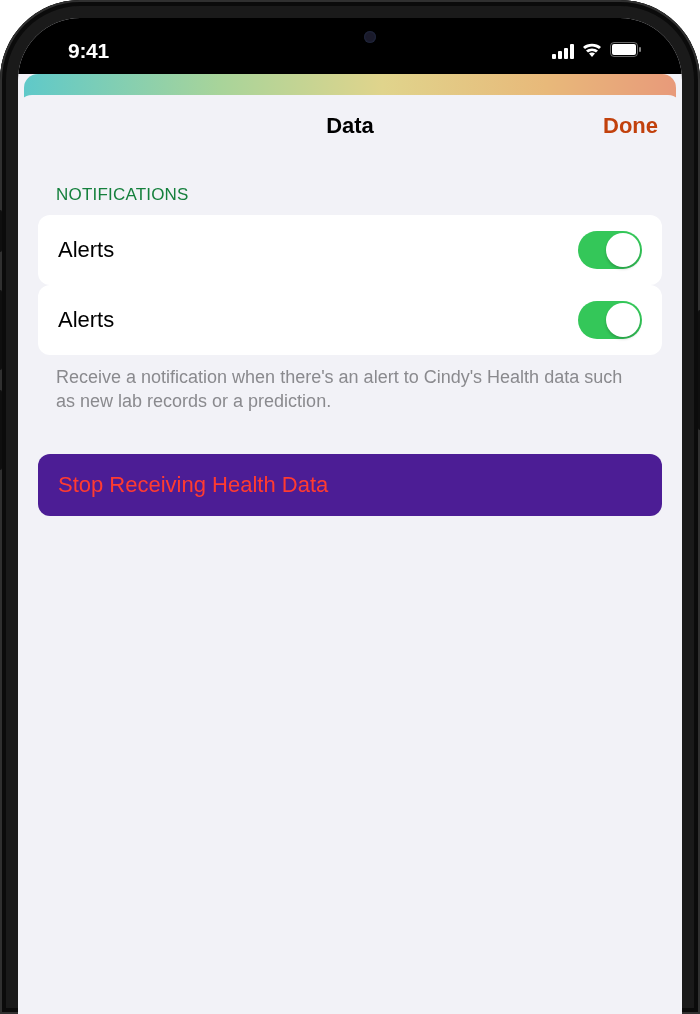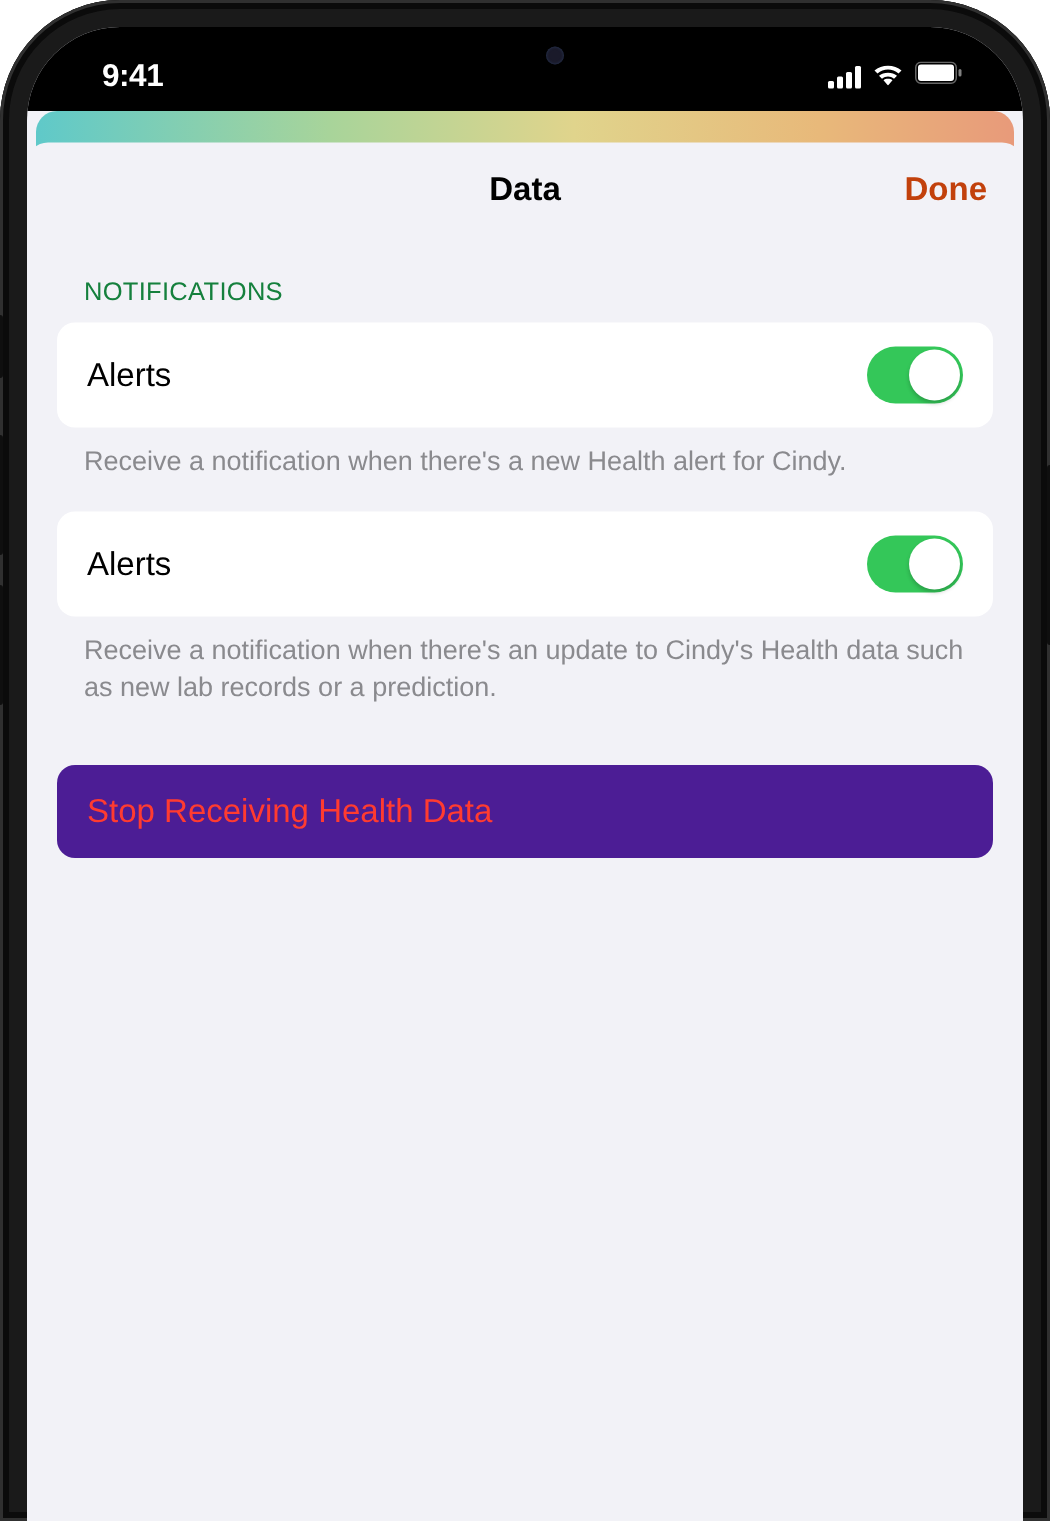--- a/index.html
+++ b/index.html
@@ -225,30 +225,29 @@
 
       <div class="content">
         <div class="section-header">NOTIFICATIONS</div>
 
         <div class="cell">
           <div class="cell-label">Alerts</div>
           <div class="toggle">
             <div class="toggle-knob"></div>
           </div>
         </div>
-        <div class="cell-footer">Receive a notification when there's a new Health alert for Cindy.</div>
 
 
         <div class="cell">
           <div class="cell-label">Alerts</div>
           <div class="toggle">
             <div class="toggle-knob"></div>
           </div>
         </div>
-        <div class="cell-footer">Receive a notification when there's an update to Cindy's Health data such as new lab records or a prediction.</div>
+        <div class="cell-footer">Receive a notification when there's an alert to Cindy's Health data such as new lab records or a prediction.</div>
 
         <div class="destructive-cell">
           <div class="destructive-label">Stop Receiving Health Data</div>
         </div>
       </div>
     </div>
   </div>
 </div>
 
 </body></html>

